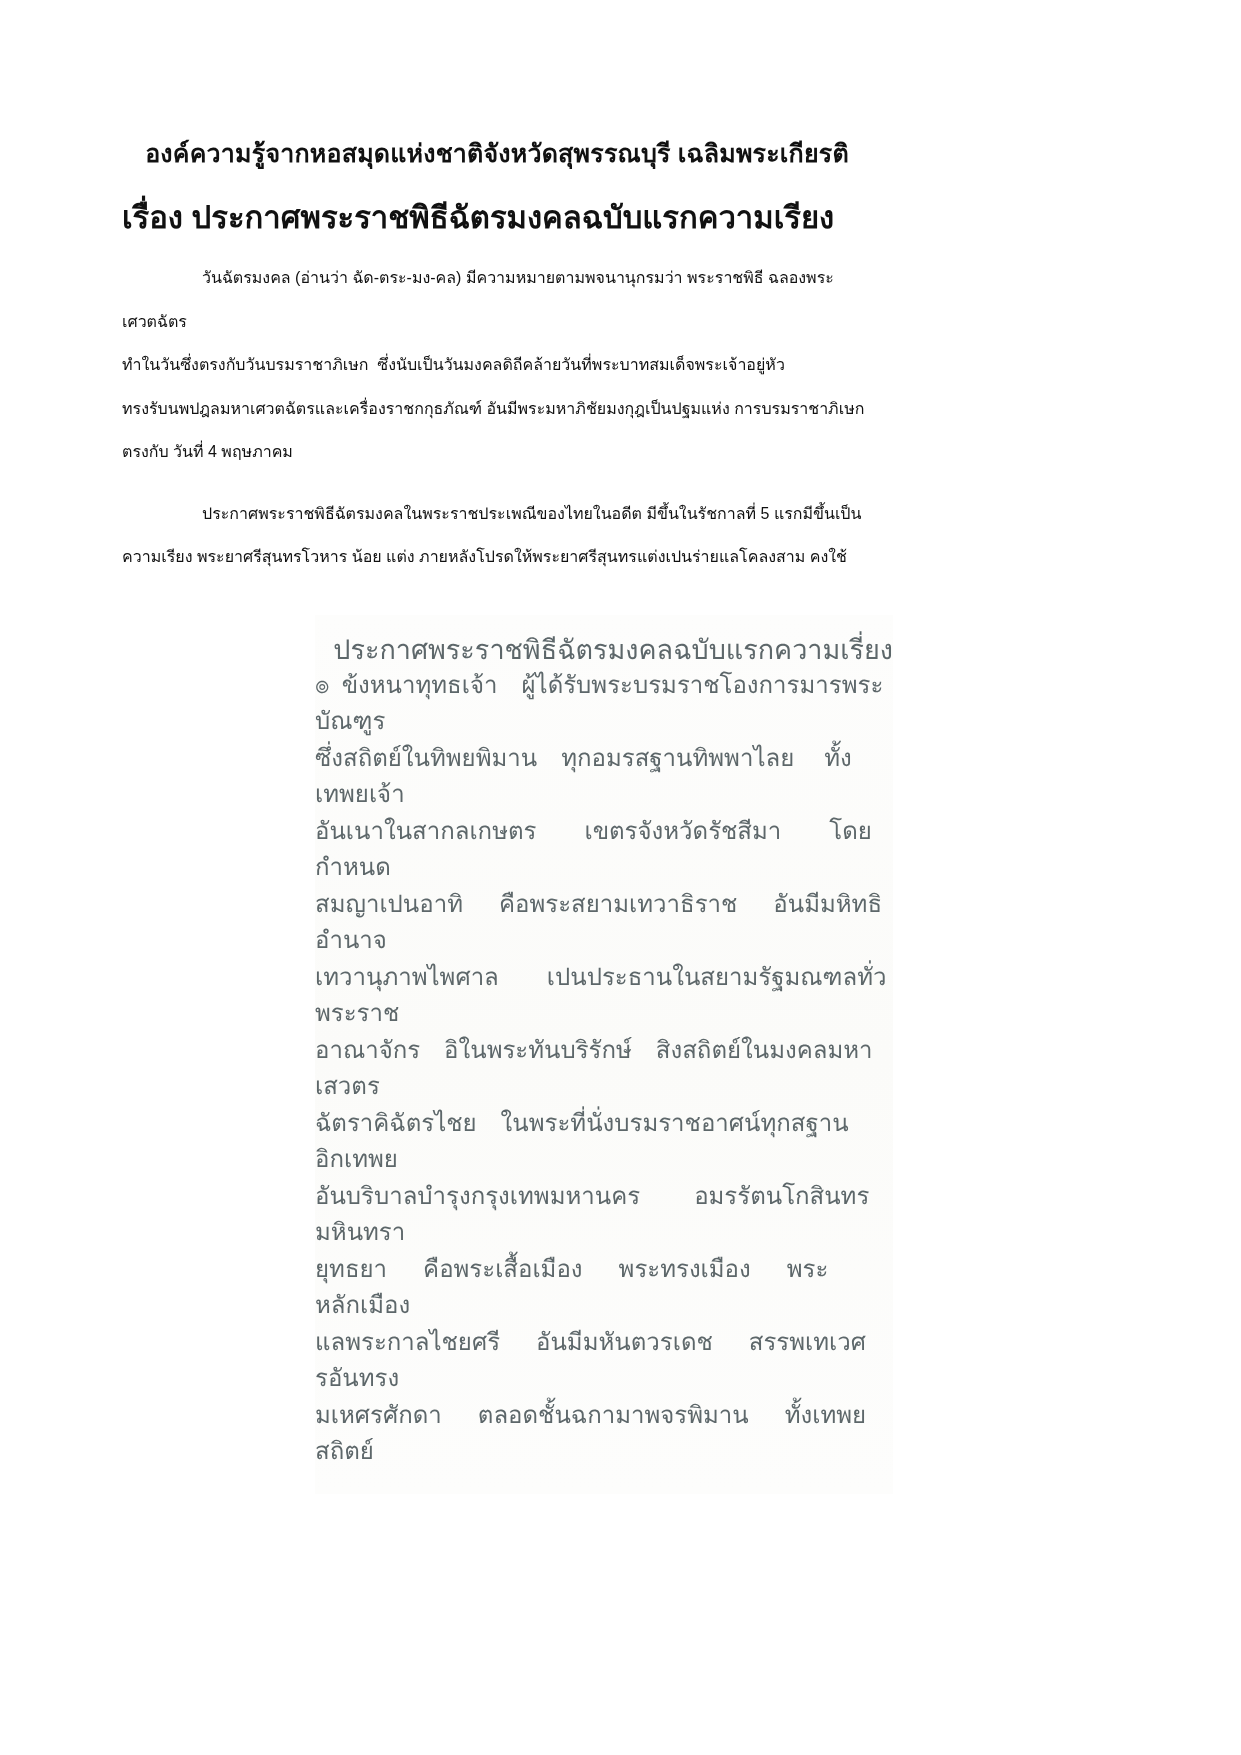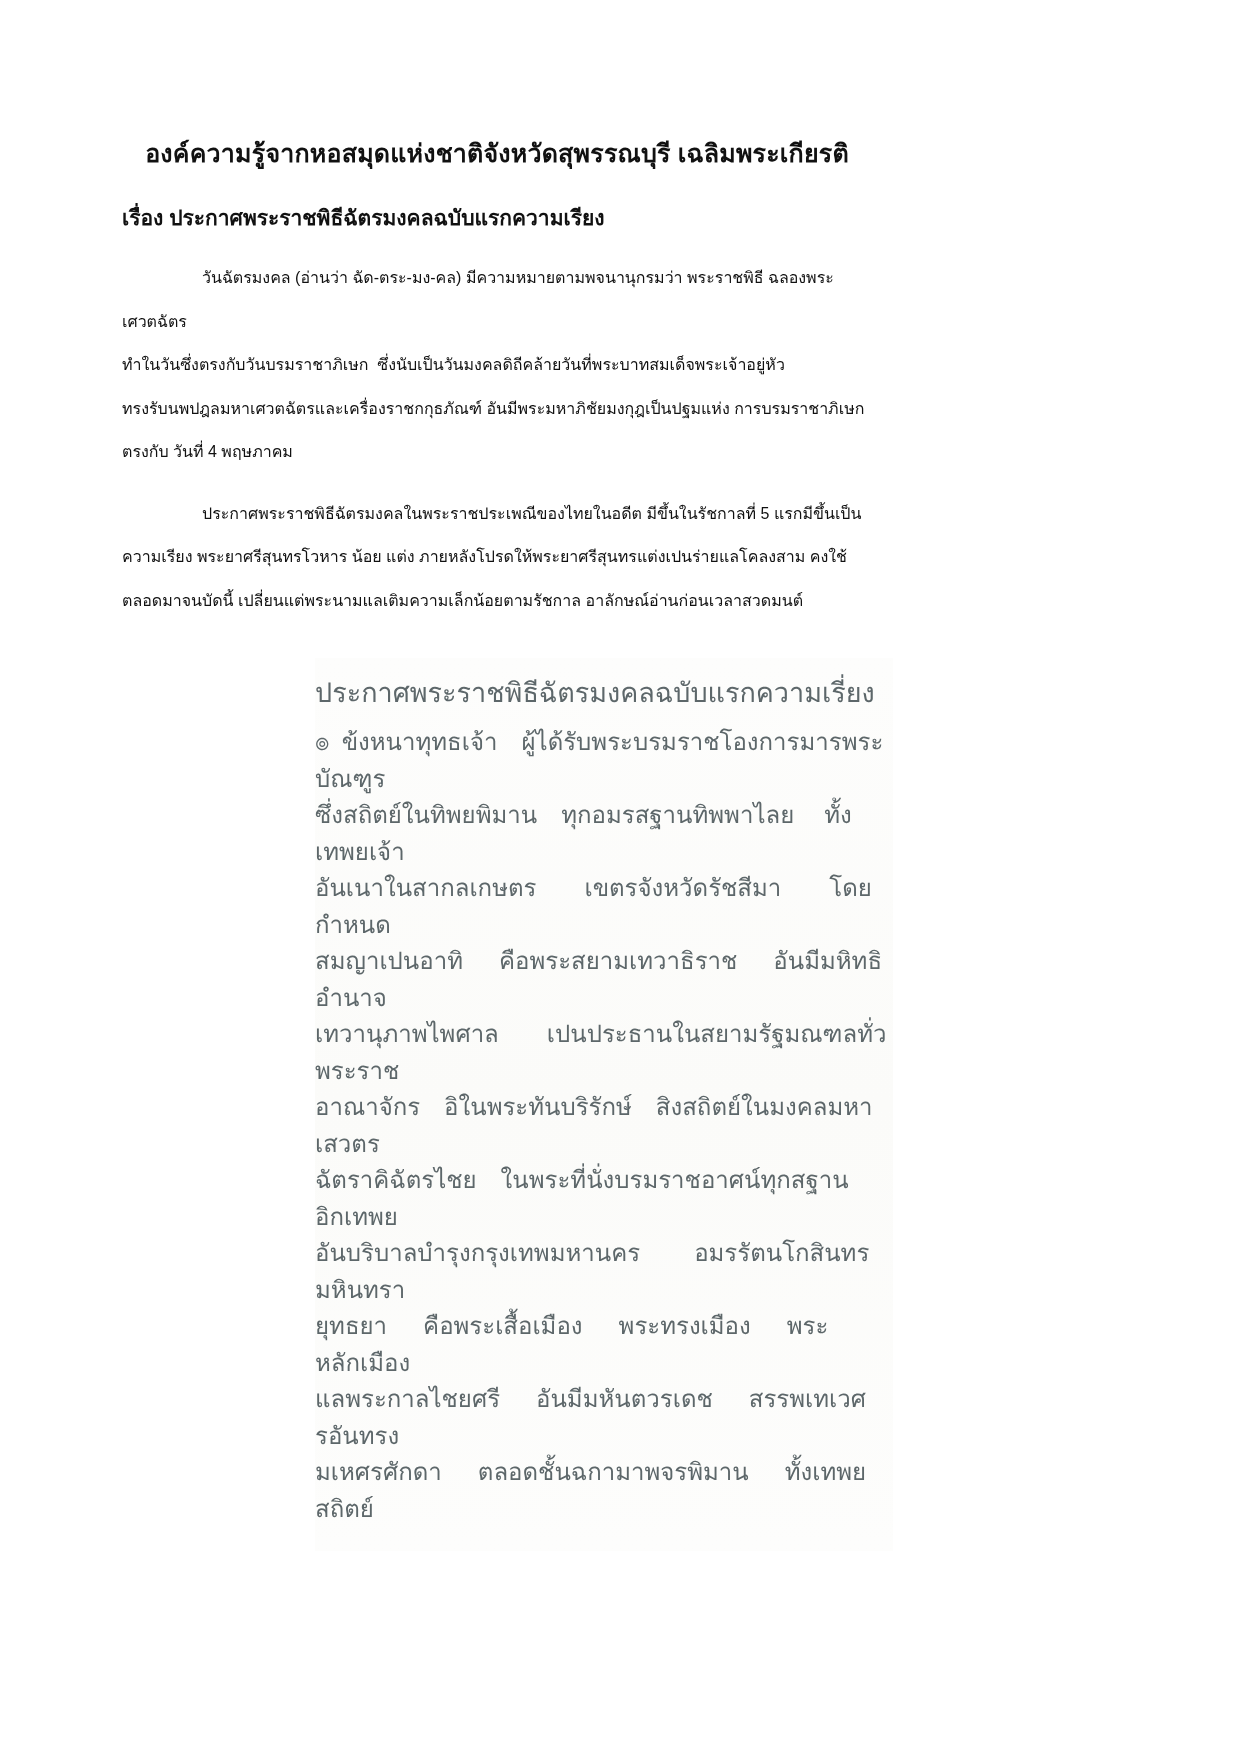--- a/index.html
+++ b/index.html
@@ -22,21 +22,21 @@
     margin: 0 0 34px 0;
     text-align: center;
     font-size: 25px;
     font-weight: bold;
     line-height: 30px;
     letter-spacing: 0.2px;
   }
   .subject-line {
     margin: 0 0 22px 0;
     text-align: left;
-    font-size: 21px;
+    font-size: 31px;
     font-weight: bold;
     line-height: 32px;
   }
   .para {
     margin: 0 0 4px 0;
     font-size: 16px;
     font-weight: 400;
   }
   .para .line {
     line-height: 43.5px;
@@ -49,24 +49,23 @@
     margin-top: 18px;
   }
   
   .scan {
     margin: 36px 0 0 193px;
     width: 578px;
     background: linear-gradient(180deg, #fdfdfc 0%, #fbfbf9 50%, #fdfdfc 100%);
     padding: 18px 0 24px 0;
   }
   .scan-heading {
-    text-align: left;
+    text-align: right;
     font-size: 27px;
     line-height: 34px;
-    margin-bottom: 14px;
     font-family: "Liberation Serif", "DejaVu Serif", serif;
   }
   .scan-body .line {
     font-family: "Liberation Serif", "DejaVu Serif", serif;
     font-size: 24px;
     line-height: 36.5px;
     white-space: pre-wrap;
   }
   .scan, .scan-heading, .scan-body .line {
     color: #5d676a;
@@ -84,21 +83,20 @@
   <div class="para">
       <div class="line">วันฉัตรมงคล (อ่านว่า ฉัด-ตระ-มง-คล) มีความหมายตามพจนานุกรมว่า พระราชพิธี ฉลองพระเศวตฉัตร</div>
       <div class="line">ทำในวันซึ่งตรงกับวันบรมราชาภิเษก  ซึ่งนับเป็นวันมงคลดิถีคล้ายวันที่พระบาทสมเด็จพระเจ้าอยู่หัว</div>
       <div class="line">ทรงรับนพปฎลมหาเศวตฉัตรและเครื่องราชกกุธภัณฑ์ อันมีพระมหาภิชัยมงกุฎเป็นปฐมแห่ง การบรมราชาภิเษก</div>
       <div class="line">ตรงกับ วันที่ 4 พฤษภาคม</div>
     </div>
 
   <div class="para">
       <div class="line">ประกาศพระราชพิธีฉัตรมงคลในพระราชประเพณีของไทยในอดีต มีขึ้นในรัชกาลที่ 5 แรกมีขึ้นเป็น</div>
       <div class="line">ความเรียง พระยาศรีสุนทรโวหาร น้อย แต่ง ภายหลังโปรดให้พระยาศรีสุนทรแต่งเปนร่ายแลโคลงสาม คงใช้</div>
-      <div class="line">ตลอดมาจนบัดนี้ เปลี่ยนแต่พระนามแลเติมความเล็กน้อยตามรัชกาล อาลักษณ์อ่านก่อนเวลาสวดมนต์</div>
     </div>
 
   <div class="scan">
     <div class="scan-heading">ประกาศพระราชพิธีฉัตรมงคลฉบับแรกความเรี่ยง</div>
     <div class="scan-body">
         <div class="line">๏  ข้งหนาทุทธเจ้า    ผู้ได้รับพระบรมราชโองการมารพระบัณฑูร</div>
         <div class="line">ซึ่งสถิตย์ในทิพยพิมาน    ทุกอมรสฐานทิพพาไลย     ทั้งเทพยเจ้า</div>
         <div class="line">อันเนาในสากลเกษตร        เขตรจังหวัดรัชสีมา        โดยกำหนด</div>
         <div class="line">สมญาเปนอาทิ      คือพระสยามเทวาธิราช      อันมีมหิทธิอำนาจ</div>
         <div class="line">เทวานุภาพไพศาล        เปนประธานในสยามรัฐมณฑลทั่วพระราช</div>

